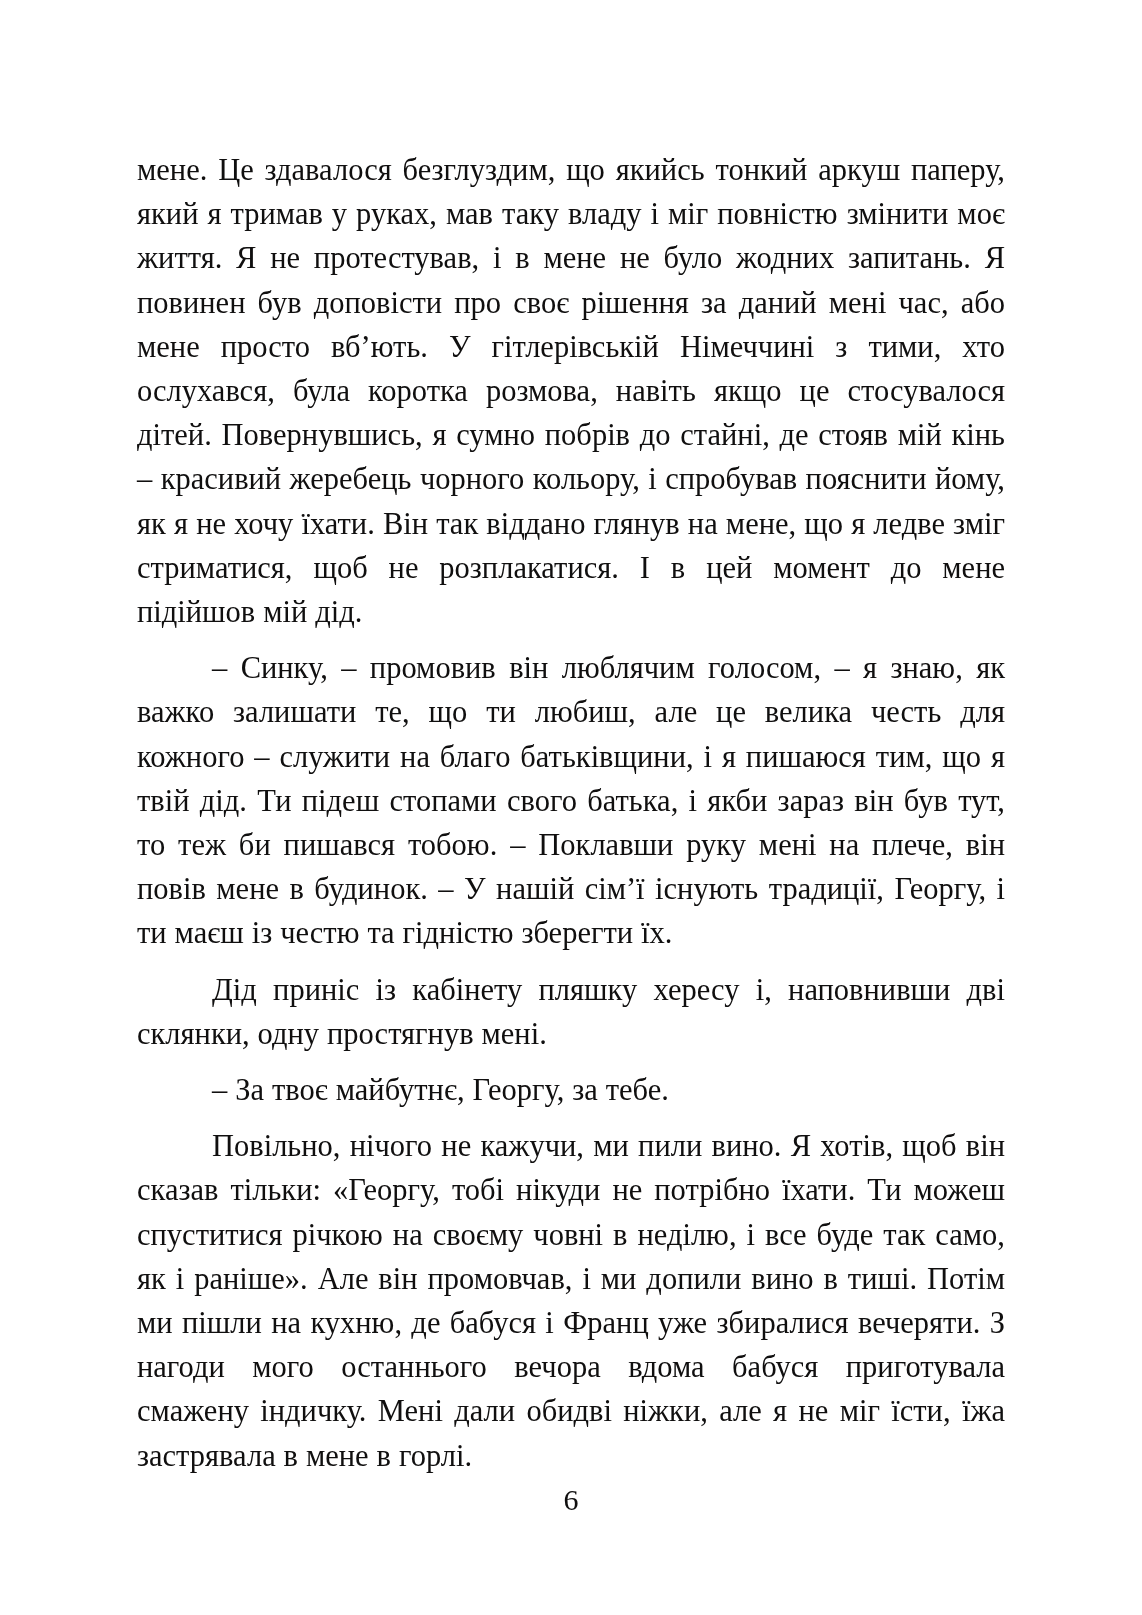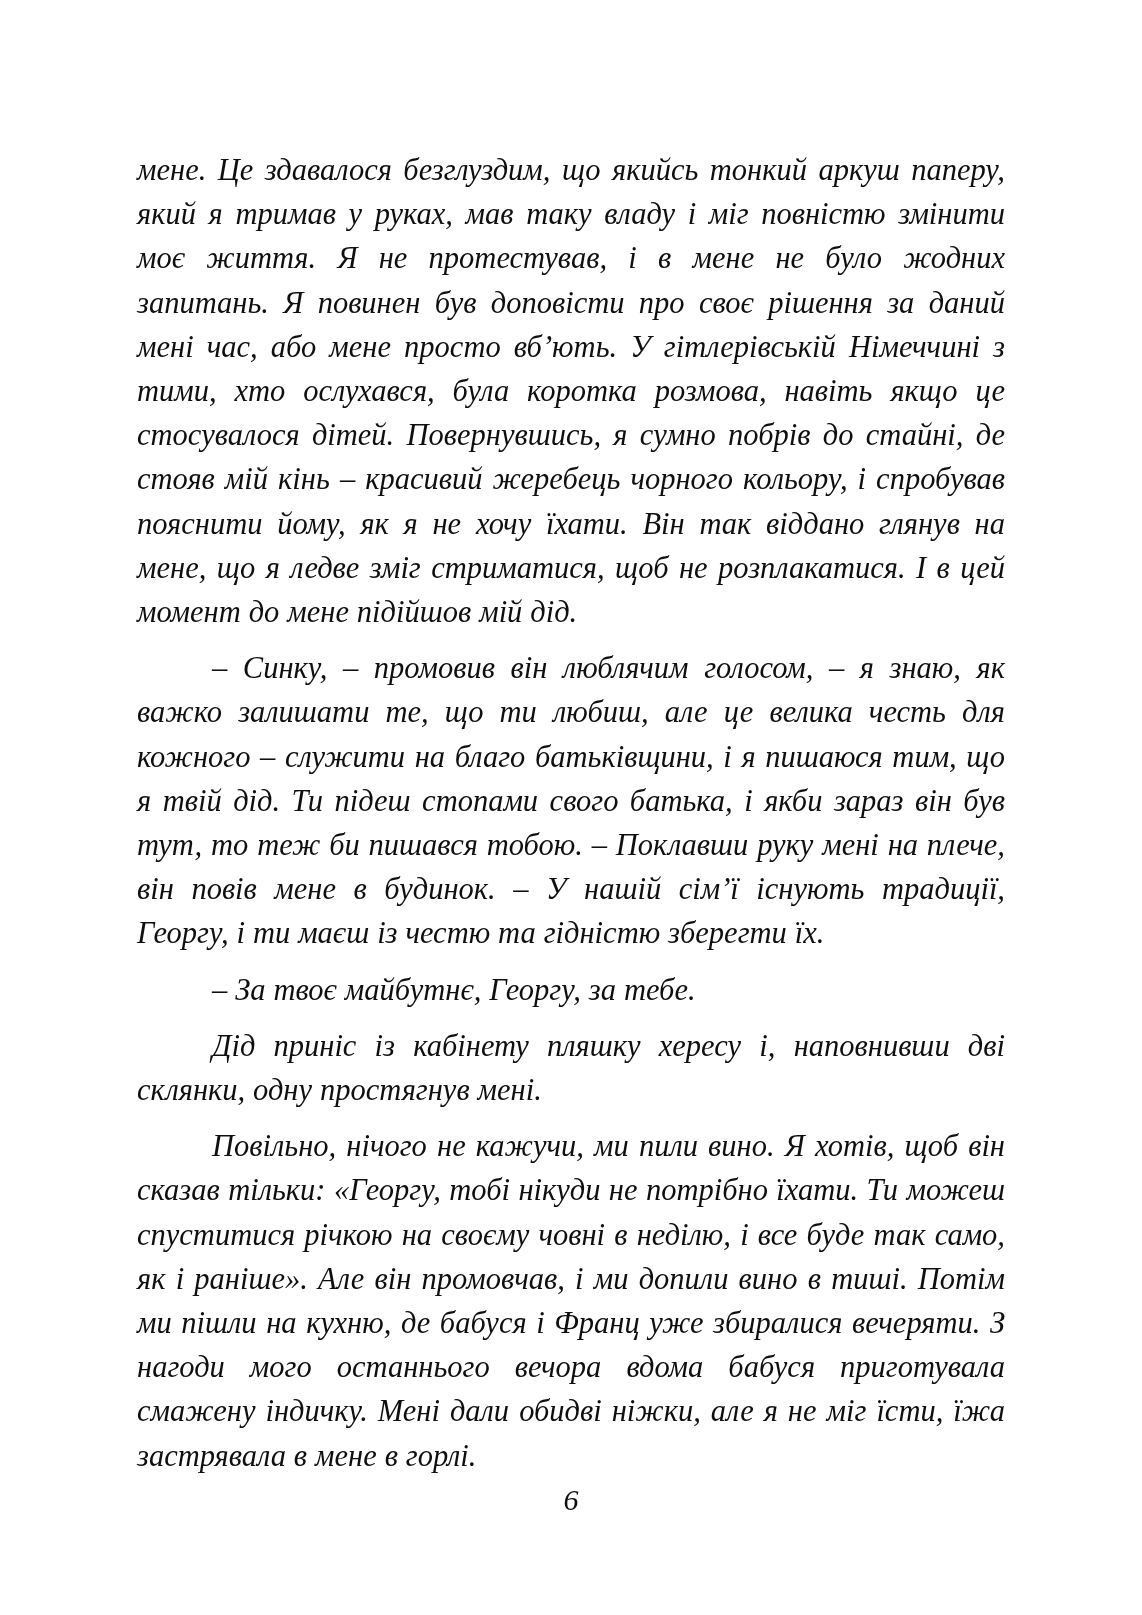--- a/index.html
+++ b/index.html
@@ -10,21 +10,20 @@
   }
 
   .page {
     position: relative;
     width: 1142px;
     height: 1615px;
     background: #ffffff;
     margin: 0 auto;
     overflow: hidden;
     box-sizing: border-box;
-    font-style: italic;
   }
 
   .text-block {
     position: absolute;
     left: 137px;
     top: 148px;
     width: 868px;
   }
 
   .para {
@@ -71,23 +70,23 @@
 <body>
 
 <div class="page">
 
   <div class="text-block">
 
     <p class="para continued">мене. Це здавалося безглуздим, що якийсь тонкий аркуш паперу, який я тримав у руках, мав таку владу і міг повністю змінити моє життя. Я не протестував, і в мене не було жодних запитань. Я повинен був доповісти про своє рішення за даний мені час, або мене просто вб’ють. У гітлерівській Німеччині з тими, хто ослухався, була коротка розмова, навіть якщо це стосувалося дітей. Повернувшись, я сумно побрів до стайні, де стояв мій кінь – красивий жеребець чорного кольору, і спробував пояснити йому, як я не хочу їхати. Він так віддано глянув на мене, що я ледве зміг стриматися, щоб не розплакатися. І в цей момент до мене підійшов мій дід.</p>
 
     <p class="para">– Синку, – промовив він люблячим голосом, – я знаю, як важко залишати те, що ти любиш, але це велика честь для кожного – служити на благо батьківщини, і я пишаюся тим, що я твій дід. Ти підеш стопами свого батька, і якби зараз він був тут, то теж би пишався тобою. – Поклавши руку мені на плече, він повів мене в будинок. – У нашій сім’ї існують традиції, Георгу, і ти маєш із честю та гідністю зберегти їх.</p>
 
+    <p class="para">Дід приніс із кабінету пляшку хересу і, наповнивши дві склянки, одну простягнув мені.</p>
+
     <p class="para short">– За твоє майбутнє, Георгу, за тебе.</p>
-
-    <p class="para">Дід приніс із кабінету пляшку хересу і, наповнивши дві склянки, одну простягнув мені.</p>
 
     <p class="para">Повільно, нічого не кажучи, ми пили вино. Я хотів, щоб він сказав тільки: «Георгу, тобі нікуди не потрібно їхати. Ти можеш спуститися річкою на своєму човні в неділю, і все буде так само, як і раніше». Але він промовчав, і ми допили вино в тиші. Потім ми пішли на кухню, де бабуся і Франц уже збиралися вечеряти. З нагоди мого останнього вечора вдома бабуся приготувала смажену індичку. Мені дали обидві ніжки, але я не міг їсти, їжа застрявала в мене в горлі.</p>
 
   </div>
 
   <div class="folio">6</div>
 
 </div>
 
 </body></html>

